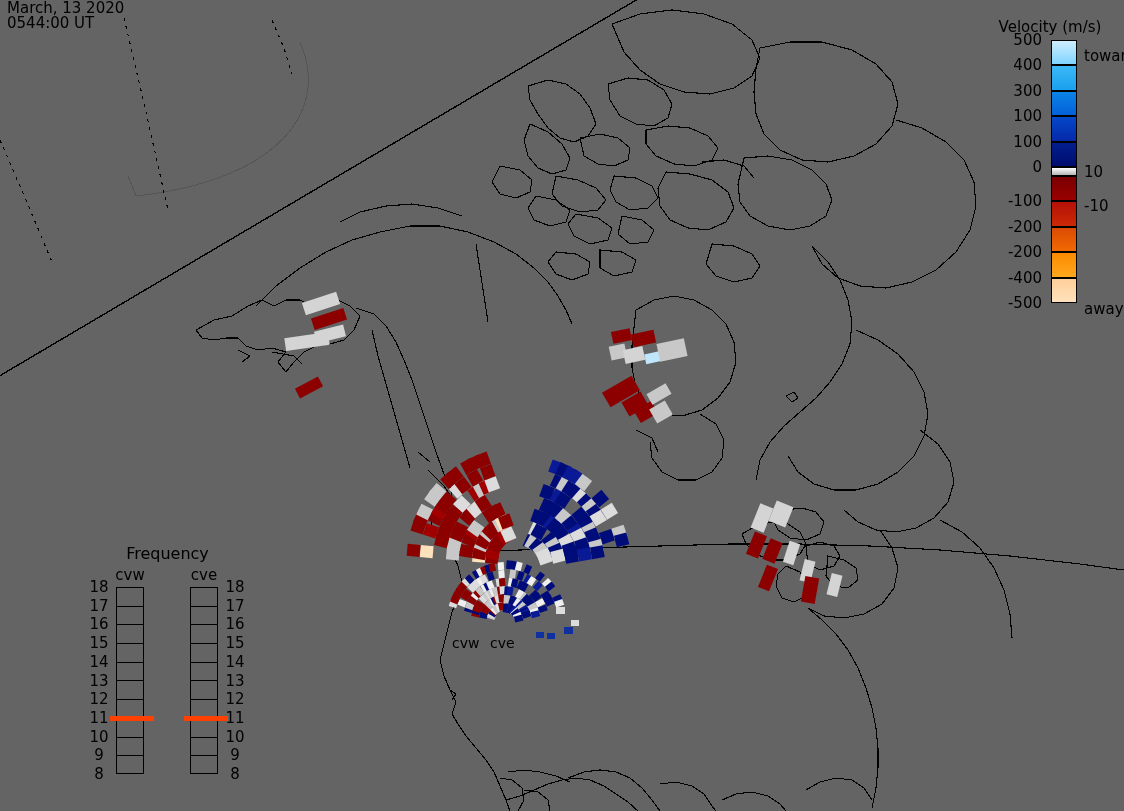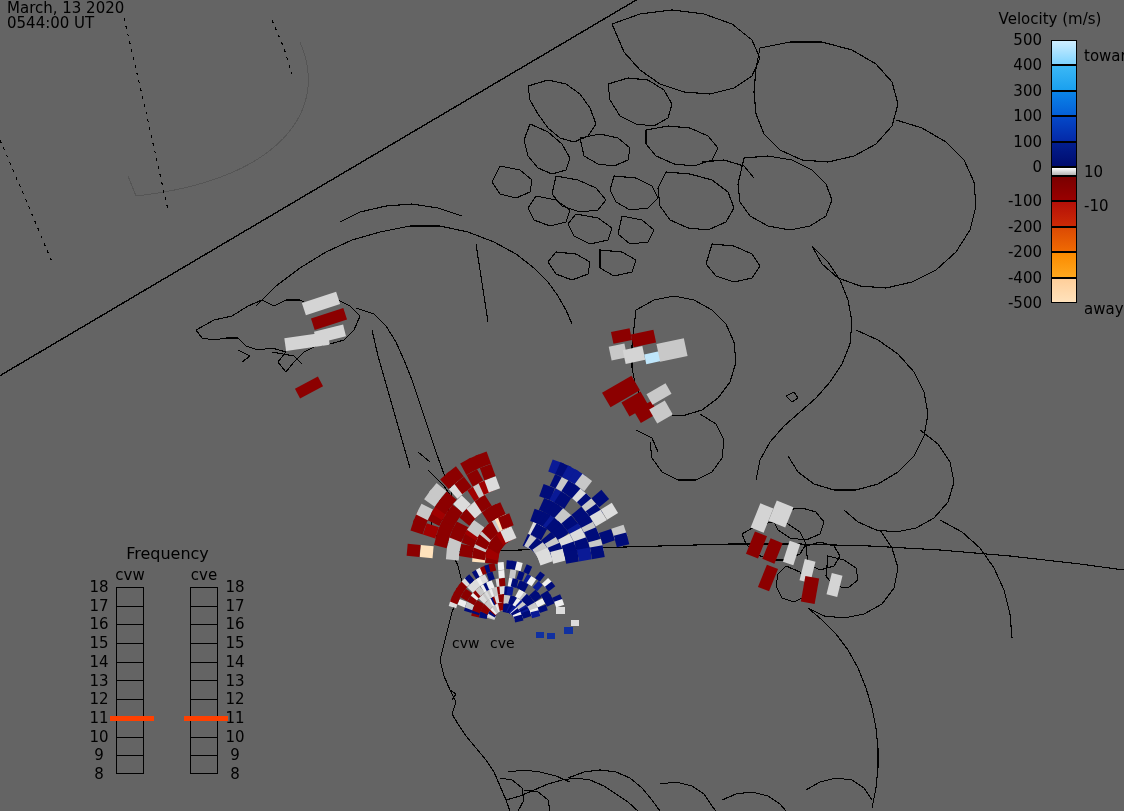--- a/index.html
+++ b/index.html
@@ -49,21 +49,21 @@
   
   #mapsvg{position:absolute;left:0;top:0;width:1124px;height:811px;}
   
   #cells{position:absolute;left:0;top:0;width:1124px;height:811px;}
   
   #stamp{
     position:absolute;left:7px;top:1px;color:#000000;
     font-size:15px;line-height:15px;letter-spacing:0px;white-space:pre;
   }
   
-  #vel-panel{position:absolute;left:960px;top:8px;width:164px;height:330px;}
+  #vel-panel{position:absolute;left:960px;top:16px;width:164px;height:330px;}
   #vel-title{
     position:absolute;left:20px;top:2px;width:140px;text-align:center;
     font-size:15px;color:#000;white-space:nowrap;
   }
   #vel-bar{
     position:absolute;left:1051px;top:40px;width:26px;height:270px;
   }
   .vband{position:absolute;left:0;width:26px;box-sizing:border-box;
          border:1px solid #000;}
   #vel-ticks{position:absolute;left:960px;top:0;width:86px;height:330px;}

